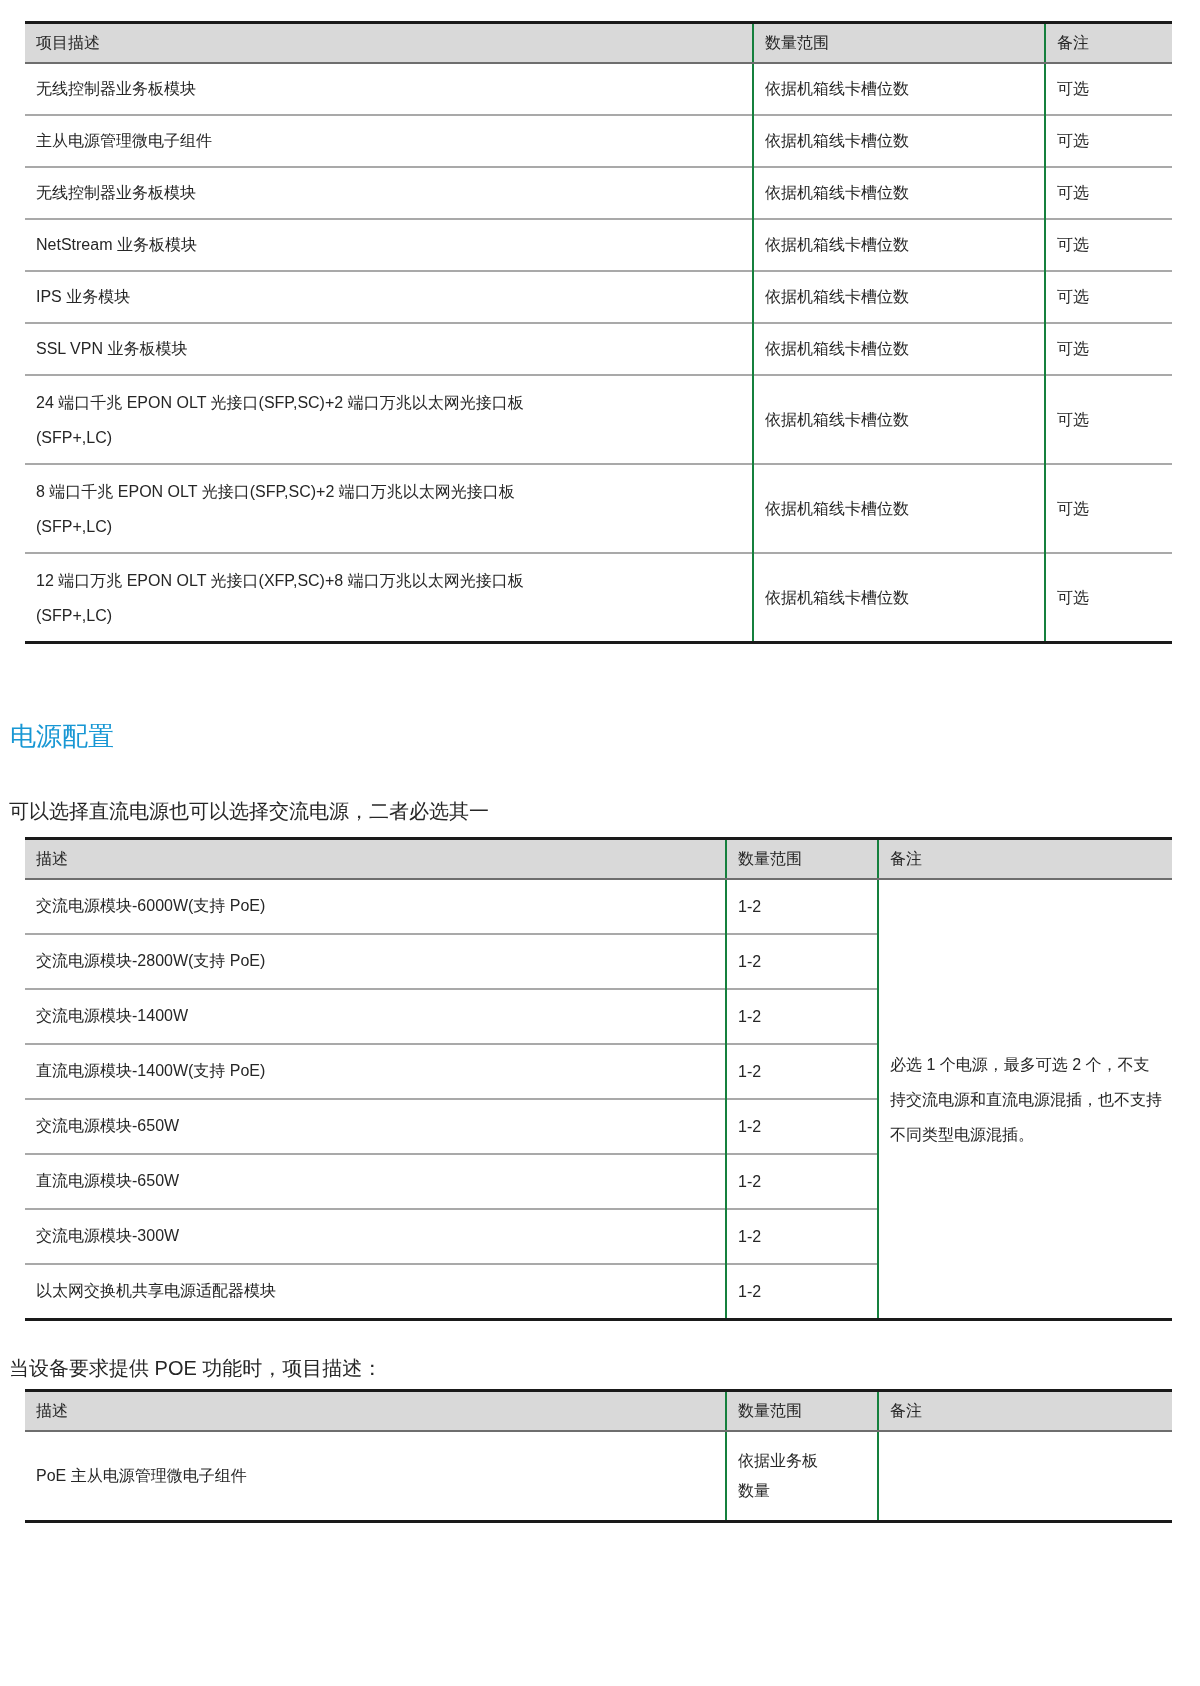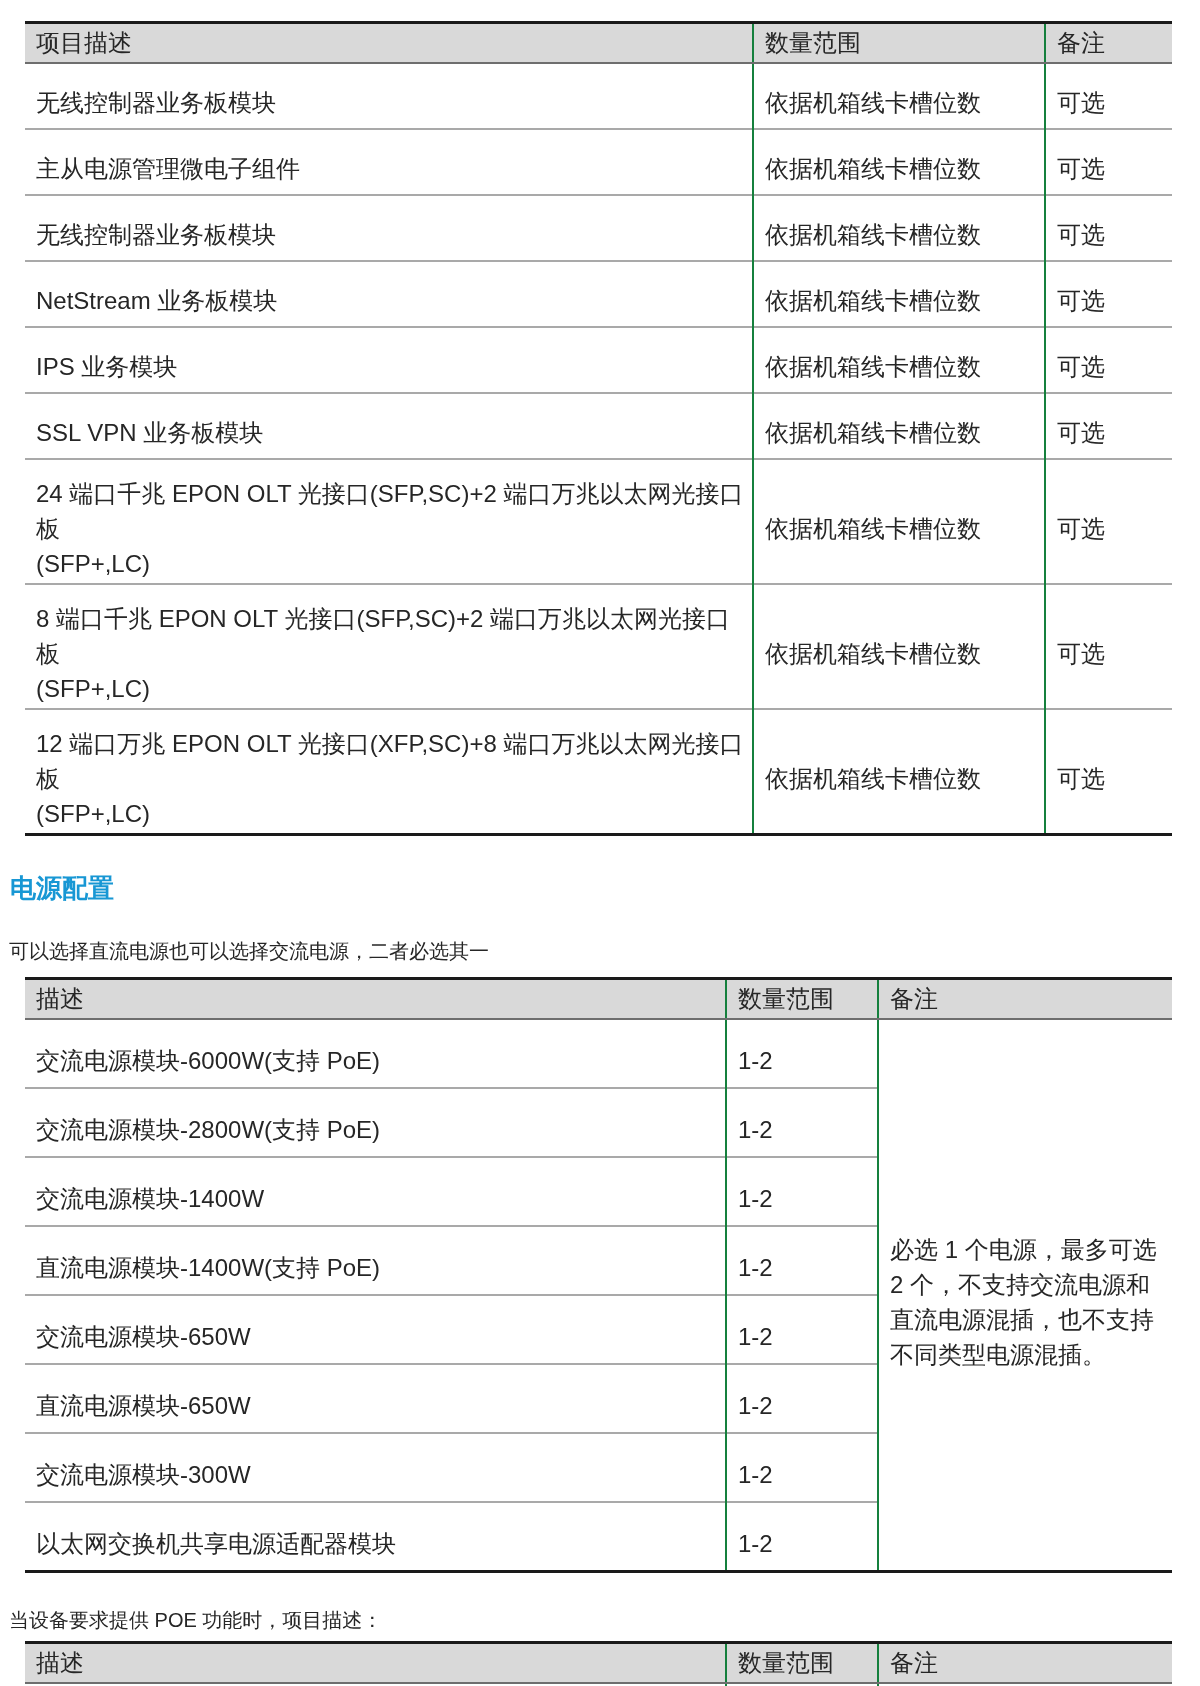--- a/index.html
+++ b/index.html
@@ -11,34 +11,34 @@
     color:#262626;
     overflow:hidden;
   }
   table.tbl{
     border-collapse:collapse;
     table-layout:fixed;
     width:1147px;
     margin-left:25px;
     border-top:3px solid #1a1a1a;
     border-bottom:3px solid #1a1a1a;
-    font-size:24px;
+    font-size:16px;
   }
   table.tbl th{
     background:#d9d9d9;
     font-weight:normal;
     text-align:left;
     height:38px;
     padding:0 8px 0 11px;
     border-bottom:2px solid #6e6e6e;
     vertical-align:middle;
   }
   table.tbl td{
     height:46px;
-    padding:16px 8px 2px 11px;
+    padding:2px 8px 2px 11px;
     border-top:2px solid #a9a9a9;
     vertical-align:middle;
     white-space:pre-line;
   }
   table.tbl .c2, table.tbl .c3{ border-left:2px solid #15803d; }
   tr.tall td{ height:83px; line-height:35px; }
   table#power-table td{ height:49px; }
   td.note-merged{
     line-height:35px;
     vertical-align:middle;
@@ -52,22 +52,22 @@
     line-height:32px;
     font-weight:400;
     margin:0 0 0 10px;
   }
   .para{
     font-size:20px;
     line-height:26px;
     margin:0 0 0 9px;
   }
   #module-table{ margin-top:21px; }
-  #power-title{ margin-top:36px;font-weight:bold; }
-  #power-intro{ margin-top:34px; }
+  #power-title{ margin-top:76px; }
+  #power-intro{ margin-top:46px; }
   #power-table{ margin-top:13px; }
   #poe-title{ margin-top:36px; }
   #poe-intro{ margin-top:34px; }
   #poe-table{ margin-top:8px; }
 </style>
 </head>
 <body>
 
 <div class="page">
 

